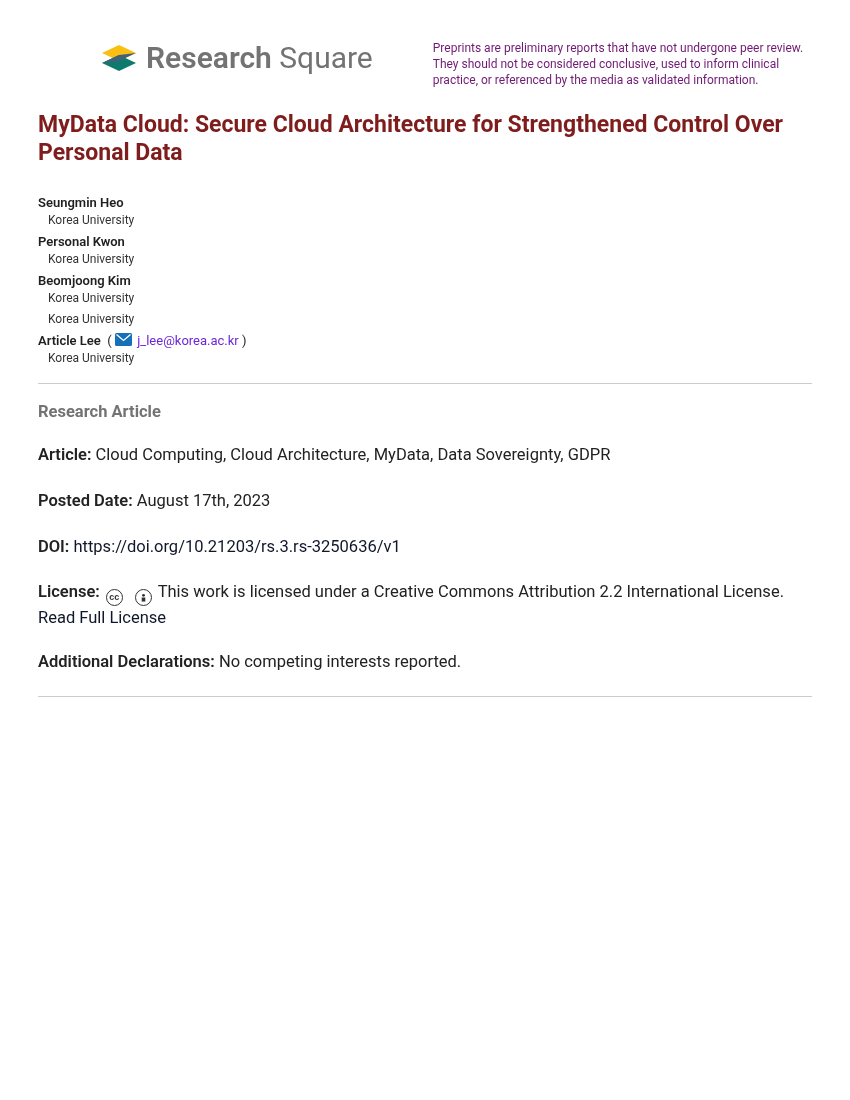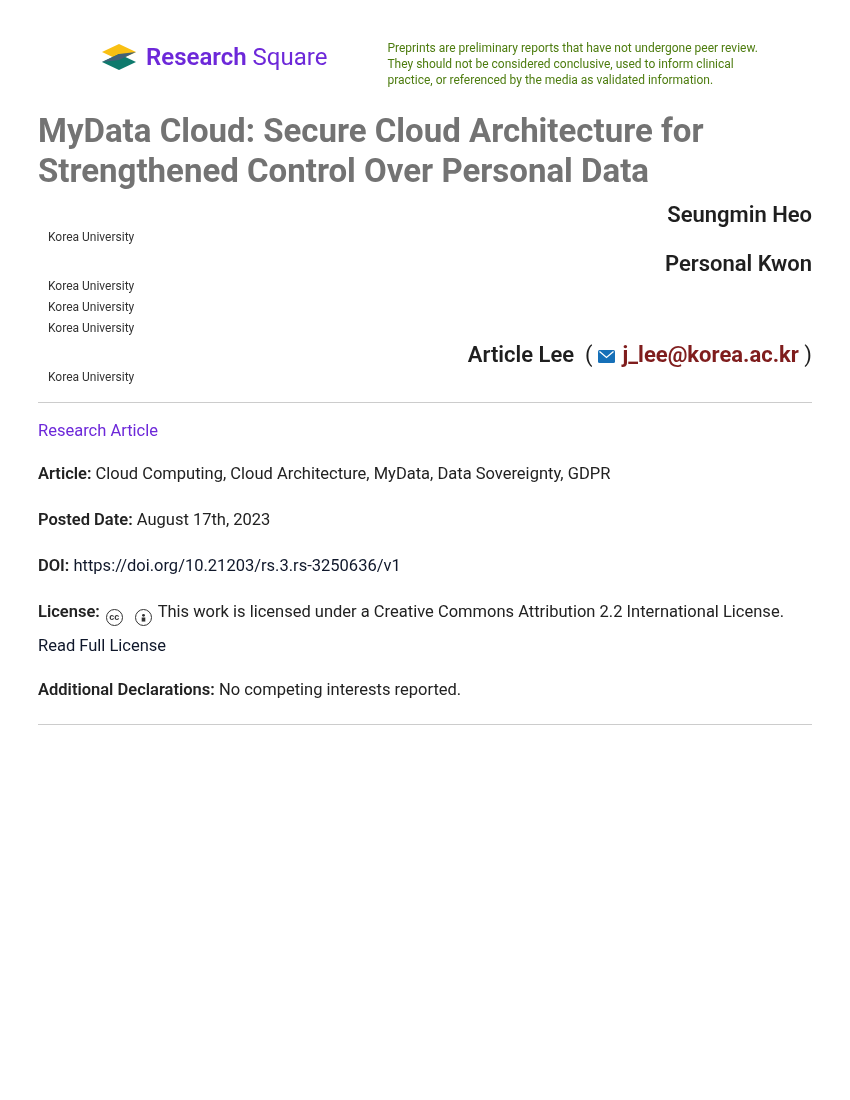--- a/index.html
+++ b/index.html
@@ -23,79 +23,78 @@
       align-items: center;
       gap: 8px;
     }
     .logo-mark {
       width: 38px;
       height: 34px;
       position: relative;
       flex-shrink: 0;
     }
     .brand-text {
-      font-size: 24px;
+      font-size: 30px;
       font-weight: 600;
-      color: #6d28d9;
+      color: #737373;
       white-space: nowrap;
     }
     .brand-text .regular { font-weight: 400; }
     .disclaimer {
       font-size: 12px;
-      color: #4d7c0f;
+      color: #701a75;
       line-height: 1.35;
       max-width: 380px;
       margin-left: 20px;
     }
     .title {
-      font-size: 33px;
+      font-size: 23px;
       font-weight: 700;
       line-height: 1.22;
-      color: #737373;
-      margin-bottom: 11px;
+      color: #7f1d1d;
+      margin-bottom: 28px;
     }
     .authors { margin-bottom: 18px; }
     .author-block {
       margin-bottom: 6px;
     }
     .author-name {
-      font-size: 22px;
+      font-size: 13px;
       font-weight: 600;
       color: #1f1f1f;
       margin-bottom: 3px;
-      text-align: right;
     }
     .author-affil {
       font-size: 12px;
       font-weight: 400;
       color: #333;
       margin-left: 10px;
       margin-bottom: 7px;
     }
     .author-email {
-      color: #7f1d1d;
+      color: #6d28d9;
       text-decoration: none;
-      font-weight: 700;
+      font-weight: 400;
     }
     .mail-icon {
       display: inline-block;
       width: 17px;
       height: 13px;
       vertical-align: -1px;
       margin-right: 2px;
     }
     hr.divider {
       border: none;
       border-top: 1px solid #ccc;
       margin: 18px 0;
     }
     .section-label {
       font-size: 16.5px;
-      font-weight: 400;
-      color: #6d28d9;
+      font-weight: 700;
+      color: #737373;
       margin-bottom: 22px;
     }
     .meta-row {
       font-size: 16.5px;
       color: #222;
       margin-bottom: 22px;
       line-height: 1.45;
     }
     .meta-row .label {
       font-weight: 600;
@@ -119,21 +118,21 @@
       align-items: center;
       justify-content: center;
       font-size: 9px;
       font-weight: 700;
       color: #333;
       font-family: Arial, sans-serif;
     }
     .license-block { margin-bottom: 20px; }
     .license-read {
       display: block;
-      margin-top: 8px;
+      margin-top: 0;
     }
     .paren { font-weight: 400; }
   </style>
 </head>
 <body>
 
 <div class="header-row">
   <div class="logo-wrap">
     <span class="logo-mark">
       <svg viewBox="0 0 38 34" width="38" height="34">
@@ -154,20 +153,21 @@
 <div class="authors">
   <div class="author-block">
     <div class="author-name">Seungmin Heo</div>
     <div class="author-affil">Korea University</div>
   </div>
   <div class="author-block">
     <div class="author-name">Personal Kwon</div>
     <div class="author-affil">Korea University</div>
   </div>
   <div class="author-block">
+    <div class="author-name">Beomjoong Kim</div>
     <div class="author-affil">Korea University</div>
   </div>
   <div class="author-block">
     <div class="author-affil">Korea University</div>
   </div>
   <div class="author-block">
     <div class="author-name">
       <span>Article Lee</span>
       <span class="paren"> &nbsp;( </span>
       <span class="mail-icon">

